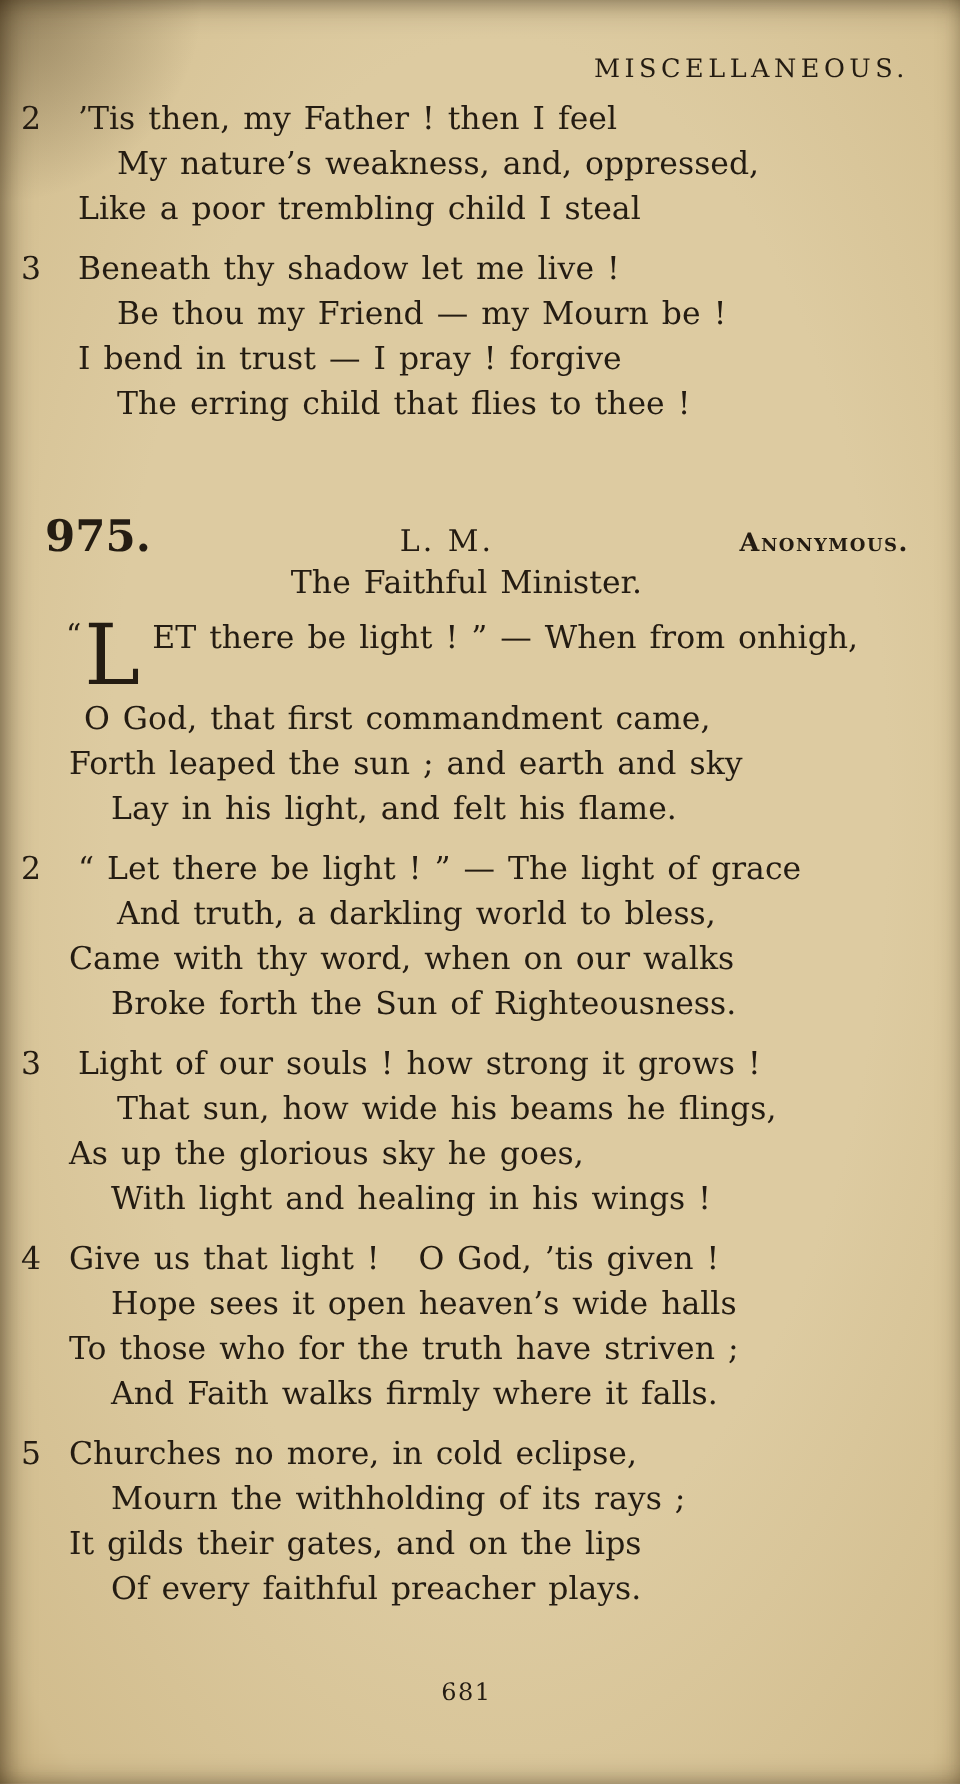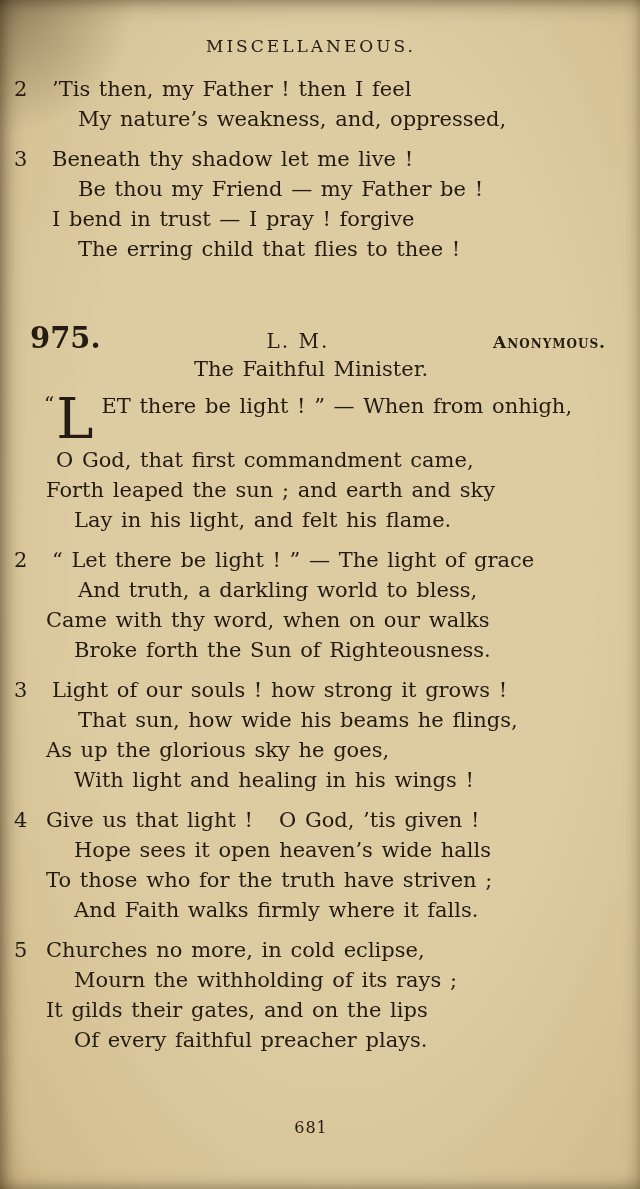--- a/index.html
+++ b/index.html
@@ -23,24 +23,24 @@
       radial-gradient(circle at 0% 0%, rgba(40,26,8,0.38), rgba(40,26,8,0) 10%),
       radial-gradient(ellipse at 52% 45%, #ddcba1 55%, #d2bd8e 92%, #c6ae7c 100%);
     box-shadow:
       inset 14px 0 20px -12px rgba(40,25,5,.6),
       inset -10px 0 18px -12px rgba(40,25,5,.35),
       inset 0 14px 22px -14px rgba(40,25,5,.5),
       inset 0 -12px 18px -12px rgba(40,25,5,.35);
     overflow:hidden;
   }
   .running-header{
-    text-align:center;
+    text-align:right;
     font-size:17px;
     letter-spacing:3px;
-    margin:8px 0 18px 0;
+    margin:8px 0 8px 0;
     font-variant:small-caps;
     text-transform:uppercase;
   }
   .hymn-block{display:block;}
   .verse{
     position:relative;
     padding-left:14px;
     margin-bottom:10px;
     font-size:21px;
     line-height:30px;
@@ -122,26 +122,27 @@
 <div class="page">
 
   <div class="running-header">MISCELLANEOUS.</div>
 
   <section class="hymn-block">
 
     <div class="verse">
       <span class="verse-number">2</span>
       <span class="line ln-a">’Tis then, my Father ! then I feel</span>
       <span class="line ln-b">My nature’s weakness, and, oppressed,</span>
+      <span class="line ln-a">Like a poor trembling child I steal</span>
     </div>
 
     <div class="verse">
       <span class="verse-number">3</span>
       <span class="line ln-a">Beneath thy shadow let me live !</span>
-      <span class="line ln-b">Be thou my Friend — my Father be !</span>
+      <span class="line ln-b">Be thou my Friend — my Mourn be !</span>
       <span class="line ln-a">I bend in trust — I pray ! forgive</span>
       <span class="line ln-b">The erring child that flies to thee !</span>
     </div>
 
   </section>
 
   <header class="hymn-heading">
     <span class="hymn-number">975.</span>
     <span class="hymn-meter">L. M.</span>
     <span class="hymn-author">Anonymous.</span>

